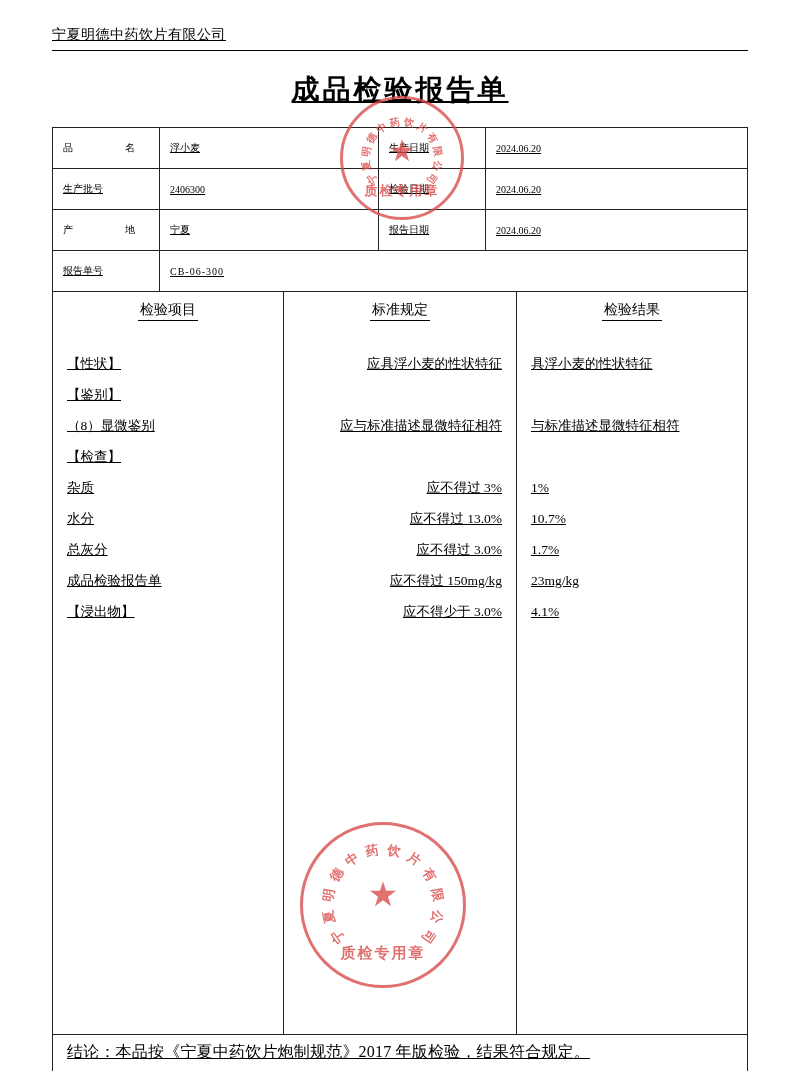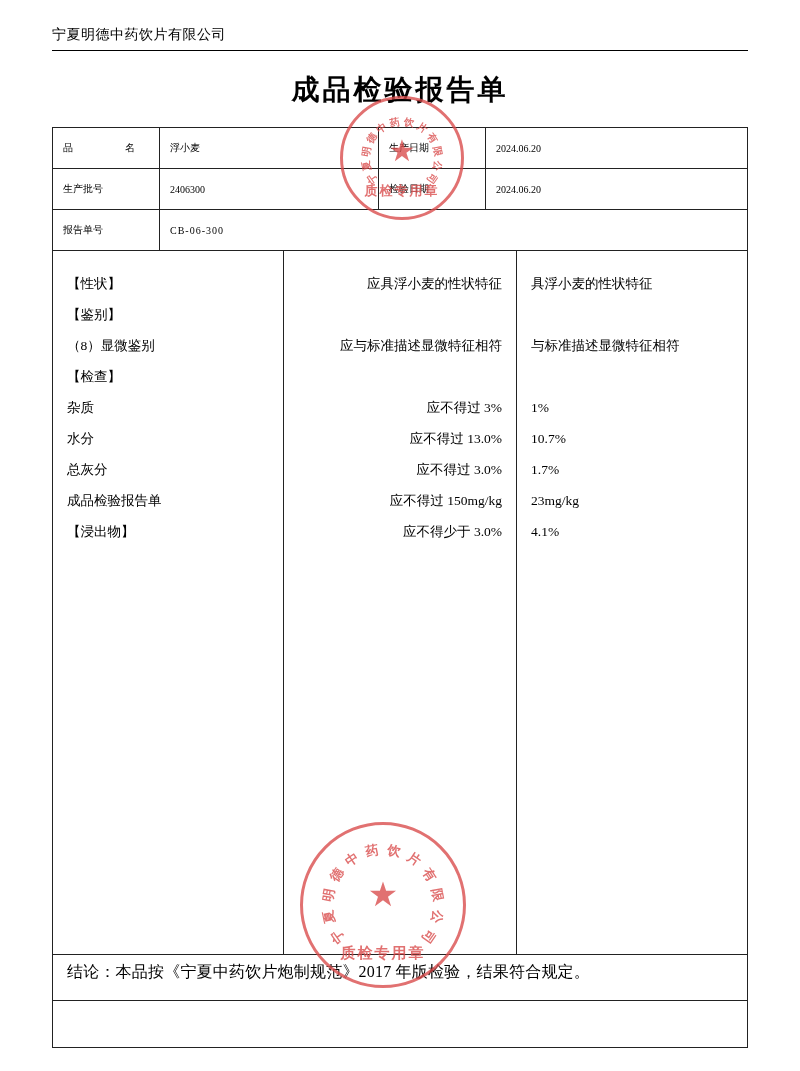--- a/index.html
+++ b/index.html
@@ -14,20 +14,21 @@
     color: #000;
     position: relative;
     overflow: hidden;
   }
   .page {
     position: relative;
     width: 800px;
     height: 1071px;
     box-sizing: border-box;
     padding: 26px 52px 0 52px;
+    text-decoration: underline;
   }
 
   
   .header-row {
     display: flex;
     justify-content: space-between;
     align-items: baseline;
     font-size: 14px;
     letter-spacing: 0.5px;
     padding-bottom: 6px;
@@ -231,28 +232,39 @@
       <td class="lbl2">生产日期</td>
       <td class="val2">2024.06.20</td>
     </tr>
     <tr>
       <td class="lbl">生产批号</td>
       <td class="val-wide">2406300</td>
       <td class="lbl2">检验日期</td>
       <td class="val2">2024.06.20</td>
     </tr>
     <tr>
+      <td class="lbl"><span class="lbl-spread">产　　地</span></td>
+      <td class="val-wide">宁夏</td>
+      <td class="lbl2">报告日期</td>
+      <td class="val2">2024.06.20</td>
+    </tr>
+    <tr>
       <td class="lbl rpt-no-label">报告单号</td>
       <td colspan="3" class="rpt-no-value">CB-06-300</td>
     </tr>
   </tbody>
     </table>
 
   <table class="results">
     <tbody>
+        <tr class="res-head">
+      <td class="col-item"><span class="u">检验项目</span></td>
+      <td class="col-std"><span class="u">标准规定</span></td>
+      <td><span class="u">检验结果</span></td>
+    </tr>
     <tr class="res-body">
       <td class="col-item body-cell">
         <div class="res-inner">
           <div class="res-line">【性状】</div>
           <div class="res-line">【鉴别】</div>
           <div class="res-line">（8）显微鉴别</div>
           <div class="res-line">【检查】</div>
           <div class="res-line">杂质</div>
           <div class="res-line">水分</div>
           <div class="res-line">总灰分</div>

